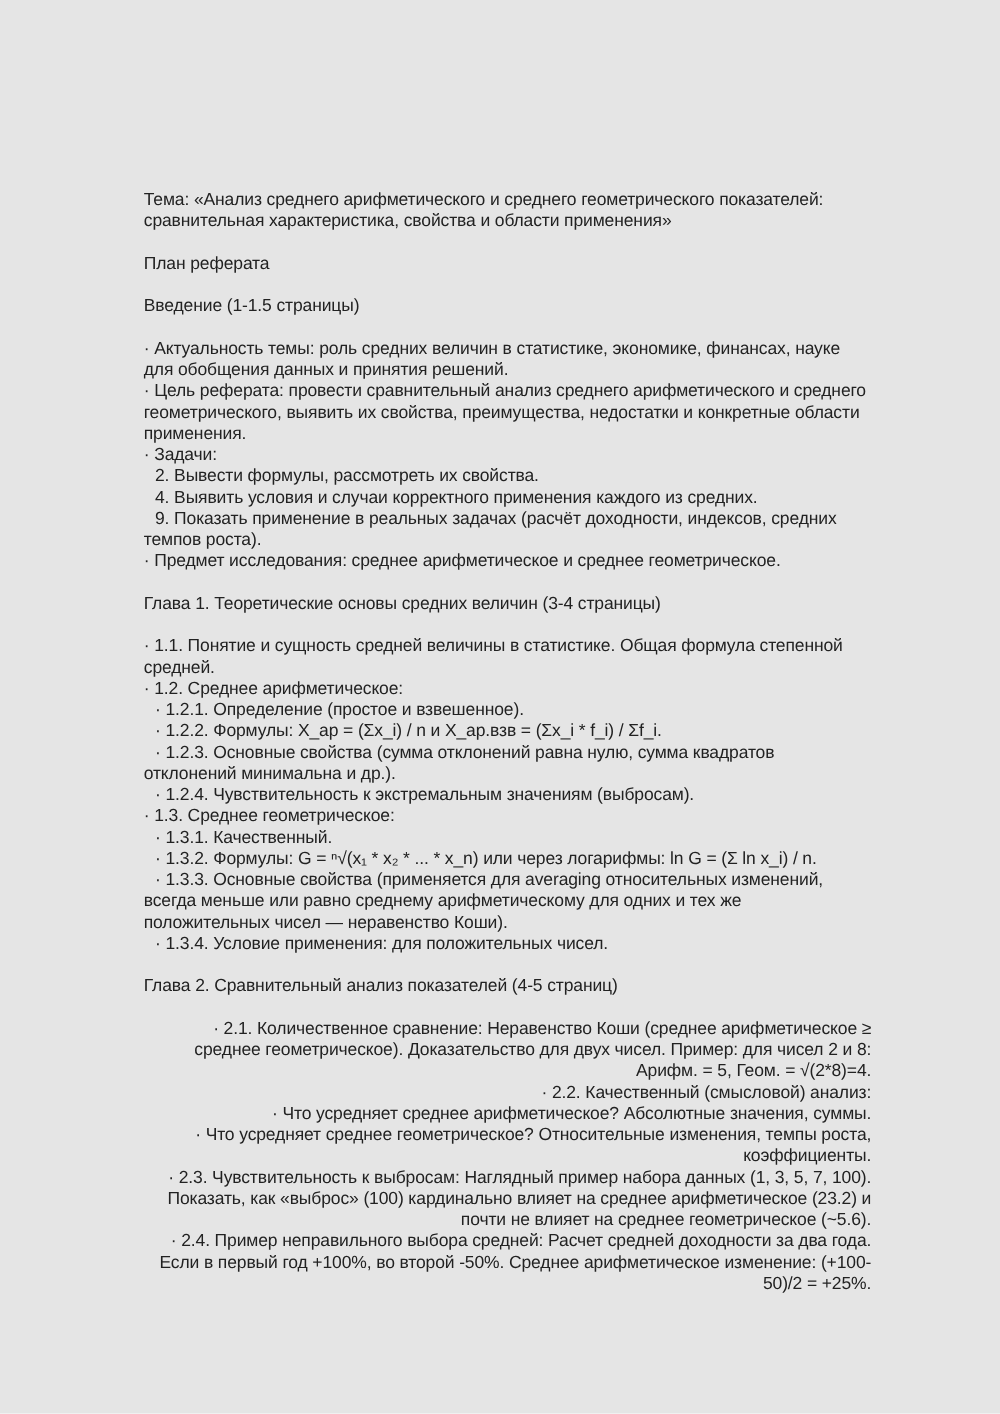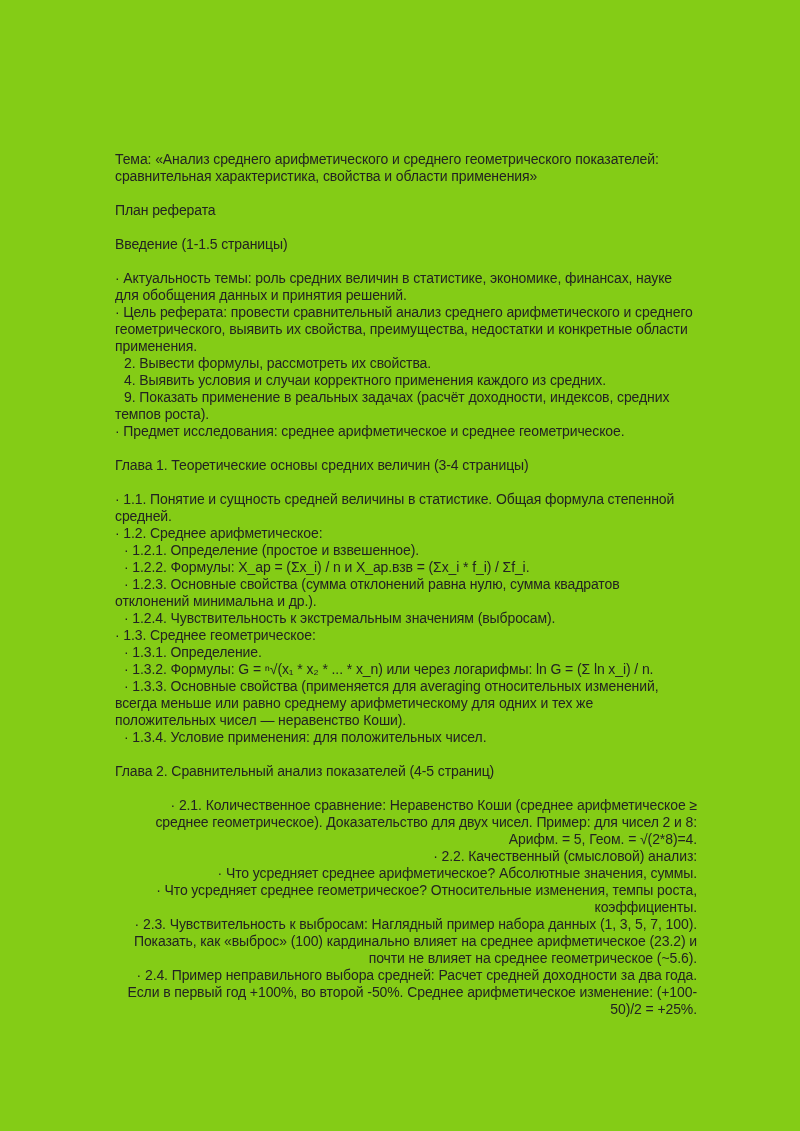--- a/index.html
+++ b/index.html
@@ -5,21 +5,21 @@
   html, body {
     margin: 0;
     padding: 0;
     background: #ffffff;
   }
   .page {
     position: relative;
     box-sizing: border-box;
     width: 800px;
     height: 1131px;
-    background: #84cc16;
+    background: #e5e5e5;
     overflow: hidden;
   }
   .doc {
     position: absolute;
     left: 115px;
     top: 151px;
     width: 582px;
     font-family: "Liberation Sans", "DejaVu Sans", sans-serif;
     font-size: 14px;
     line-height: 17px;
@@ -54,39 +54,40 @@
       <div class="line ind0">План реферата</div>
     </div>
 
     <div class="block">
       <div class="line ind0">Введение (1-1.5 страницы)</div>
     </div>
 
     <div class="block">
       <div class="line ind0">· Актуальность темы: роль средних величин в статистике, экономике, финансах, науке для обобщения данных и принятия решений.</div>
       <div class="line ind0">· Цель реферата: провести сравнительный анализ среднего арифметического и среднего геометрического, выявить их свойства, преимущества, недостатки и конкретные области применения.</div>
+      <div class="line ind0">· Задачи:</div>
       <div class="line ind1">2. Вывести формулы, рассмотреть их свойства.</div>
       <div class="line ind1">4. Выявить условия и случаи корректного применения каждого из средних.</div>
       <div class="line ind1">9. Показать применение в реальных задачах (расчёт доходности, индексов, средних темпов роста).</div>
       <div class="line ind0">· Предмет исследования: среднее арифметическое и среднее геометрическое.</div>
     </div>
 
     <div class="block">
       <div class="line ind0">Глава 1. Теоретические основы средних величин (3-4 страницы)</div>
     </div>
 
     <div class="block">
       <div class="line ind0">· 1.1. Понятие и сущность средней величины в статистике. Общая формула степенной средней.</div>
       <div class="line ind0">· 1.2. Среднее арифметическое:</div>
       <div class="line ind1">· 1.2.1. Определение (простое и взвешенное).</div>
       <div class="line ind1">· 1.2.2. Формулы: X_ар = (Σx_i) / n и X_ар.взв = (Σx_i * f_i) / Σf_i.</div>
       <div class="line ind1">· 1.2.3. Основные свойства (сумма отклонений равна нулю, сумма квадратов отклонений минимальна и др.).</div>
       <div class="line ind1">· 1.2.4. Чувствительность к экстремальным значениям (выбросам).</div>
       <div class="line ind0">· 1.3. Среднее геометрическое:</div>
-      <div class="line ind1">· 1.3.1. Определение.</div>
+      <div class="line ind1">· 1.3.1. Качественный.</div>
       <div class="line ind1">· 1.3.2. Формулы: G = ⁿ√(x₁ * x₂ * ... * x_n) или через логарифмы: ln G = (Σ ln x_i) / n.</div>
       <div class="line ind1">· 1.3.3. Основные свойства (применяется для averaging относительных изменений, всегда меньше или равно среднему арифметическому для одних и тех же положительных чисел — неравенство Коши).</div>
       <div class="line ind1">· 1.3.4. Условие применения: для положительных чисел.</div>
     </div>
 
     <div class="block">
       <div class="line ind0">Глава 2. Сравнительный анализ показателей (4-5 страниц)</div>
     </div>
 
     <div class="block">

